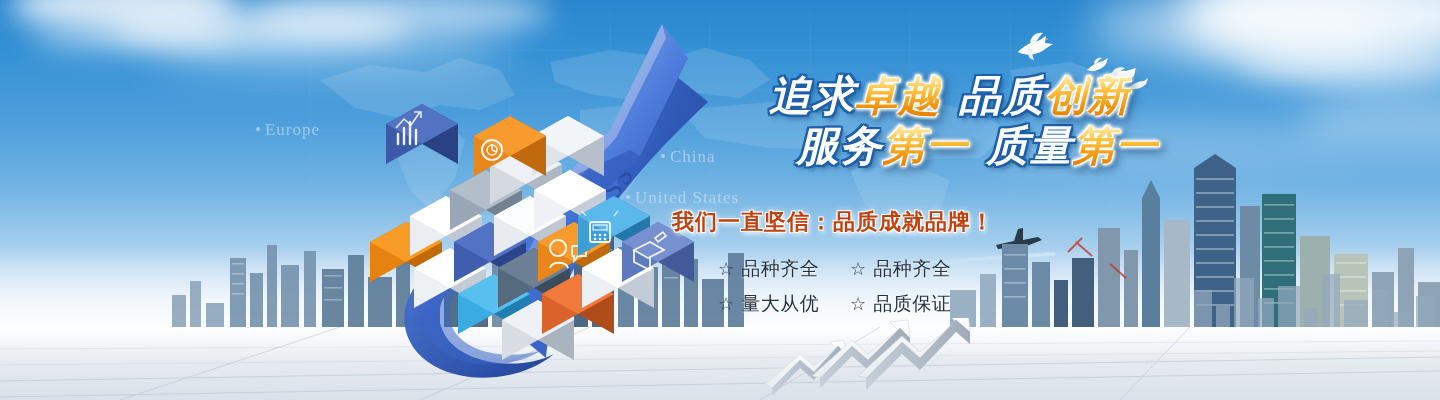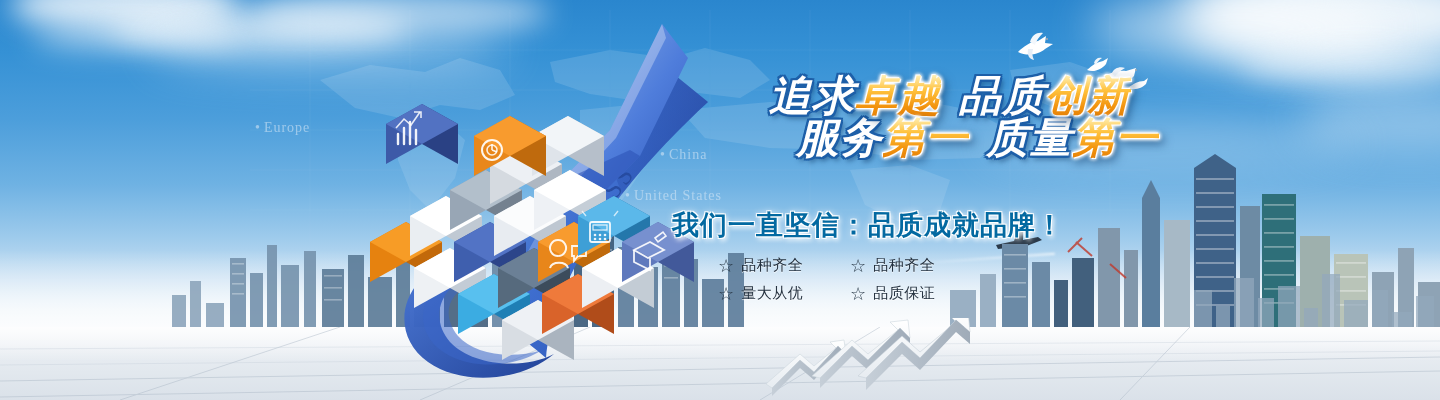--- a/index.html
+++ b/index.html
@@ -27,21 +27,21 @@
       #c9e0f3 84%,
       #e8f1f8 94%,
       #f3f7fa 100%);
   }
   
   .worldmap {
     position:absolute; left:250px; top:10px; width:900px; height:250px;
     opacity:.17;
   }
   .map-label {
-    position:absolute; color:#dceaf7; font-size:14px;
+    position:absolute; color:#dceaf7; font-size:17px;
     font-family:"Liberation Serif","DejaVu Serif",serif;
     letter-spacing:1px; opacity:.55; white-space:nowrap;
   }
   .map-dot::before {
     content:"•"; margin-right:3px;
   }
 
   
   .cloud { position:absolute; border-radius:50%; filter:blur(14px); background:#ffffff; }
   .cloud-soft { position:absolute; border-radius:50%; filter:blur(22px); background:#ffffff; }
@@ -67,56 +67,56 @@
   }
 
   
   .headline {
     position:absolute; left:690px; top:78px; width:520px;
     text-align:center; line-height:1;
   }
   .hl-row { white-space:nowrap; font-size:42px; font-weight:bold; letter-spacing:1px;
             font-family:Liberation Mono, monospace;
             font-style:italic; }
-  .hl-row.row2 { margin-top:0; padding-left:55px; }
+  .hl-row.row2 { margin-top:8px; padding-left:55px; }
   .hl-w {
     color:#ffffff;
     text-shadow:
       -2px -2px 0 #1d5fa8, 2px -2px 0 #1d5fa8, -2px 2px 0 #1d5fa8, 2px 2px 0 #1d5fa8,
       0 -2px 0 #1d5fa8, 0 2px 0 #1d5fa8, -2px 0 0 #1d5fa8, 2px 0 0 #1d5fa8,
       3px 4px 5px rgba(10,50,95,.55);
   }
   .hl-o {
     background:linear-gradient(180deg,#fff0b8 0%,#ffc23d 32%,#f2930e 66%,#dd7503 100%);
     -webkit-background-clip:text; background-clip:text; color:transparent;
     -webkit-text-fill-color:transparent;
     filter:drop-shadow(0 0 2px #ffffff) drop-shadow(1px 1px 0 #ffffff)
            drop-shadow(-1px -1px 0 #ffffff) drop-shadow(3px 4px 4px rgba(10,50,95,.5));
   }
   .hl-gap { display:inline-block; width:18px; }
 
   .subhead {
     position:absolute; left:672px; top:207px;
-    font-size:27px; font-weight:bold; letter-spacing:1px; white-space:nowrap;
-    color:#0369a1;
+    font-size:22px; font-weight:bold; letter-spacing:1px; white-space:nowrap;
+    color:#c2410c;
     font-family:"DejaVu Sans","Liberation Sans",sans-serif;
     text-shadow:
       -1px -1px 0 rgba(255,255,255,.95), 1px -1px 0 rgba(255,255,255,.95),
       -1px 1px 0 rgba(255,255,255,.95), 1px 1px 0 rgba(255,255,255,.95),
       0 0 7px rgba(255,255,255,.9), 2px 3px 4px rgba(255,255,255,.8);
   }
 
   .features {
     position:absolute; left:718px; top:256px;
     display:grid; grid-template-columns:120px 120px; row-gap:9px; column-gap:12px;
   }
   .feat { display:flex; align-items:center; gap:7px; white-space:nowrap; }
   .feat-star { font-size:18px; color:#2b3b4a; line-height:1; }
   .feat-label {
-    font-size:15px; color:#253240; letter-spacing:.5px;
+    font-size:19px; color:#253240; letter-spacing:.5px;
     font-family:Liberation Sans, sans-serif;
     text-shadow:0 1px 1px rgba(255,255,255,.85);
   }
 
   
   .growth { position:absolute; left:760px; top:318px; }
 
   
   .art { position:absolute; left:310px; top:10px; }
 

